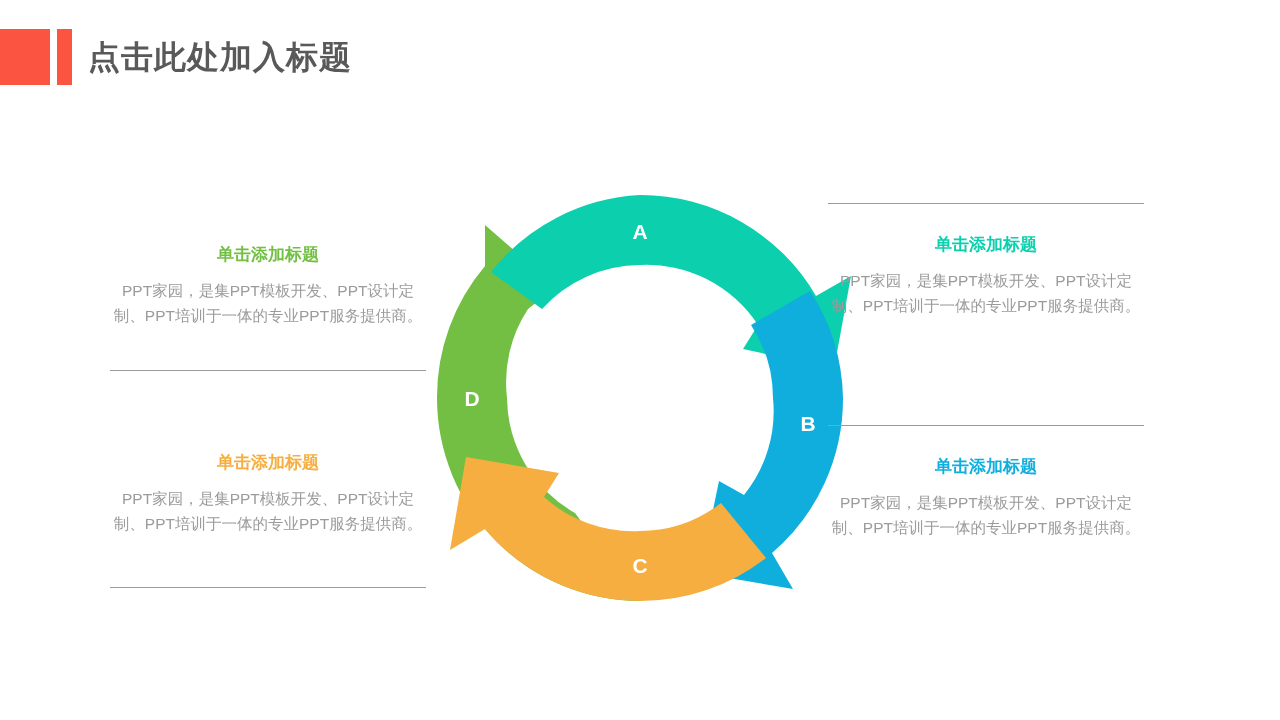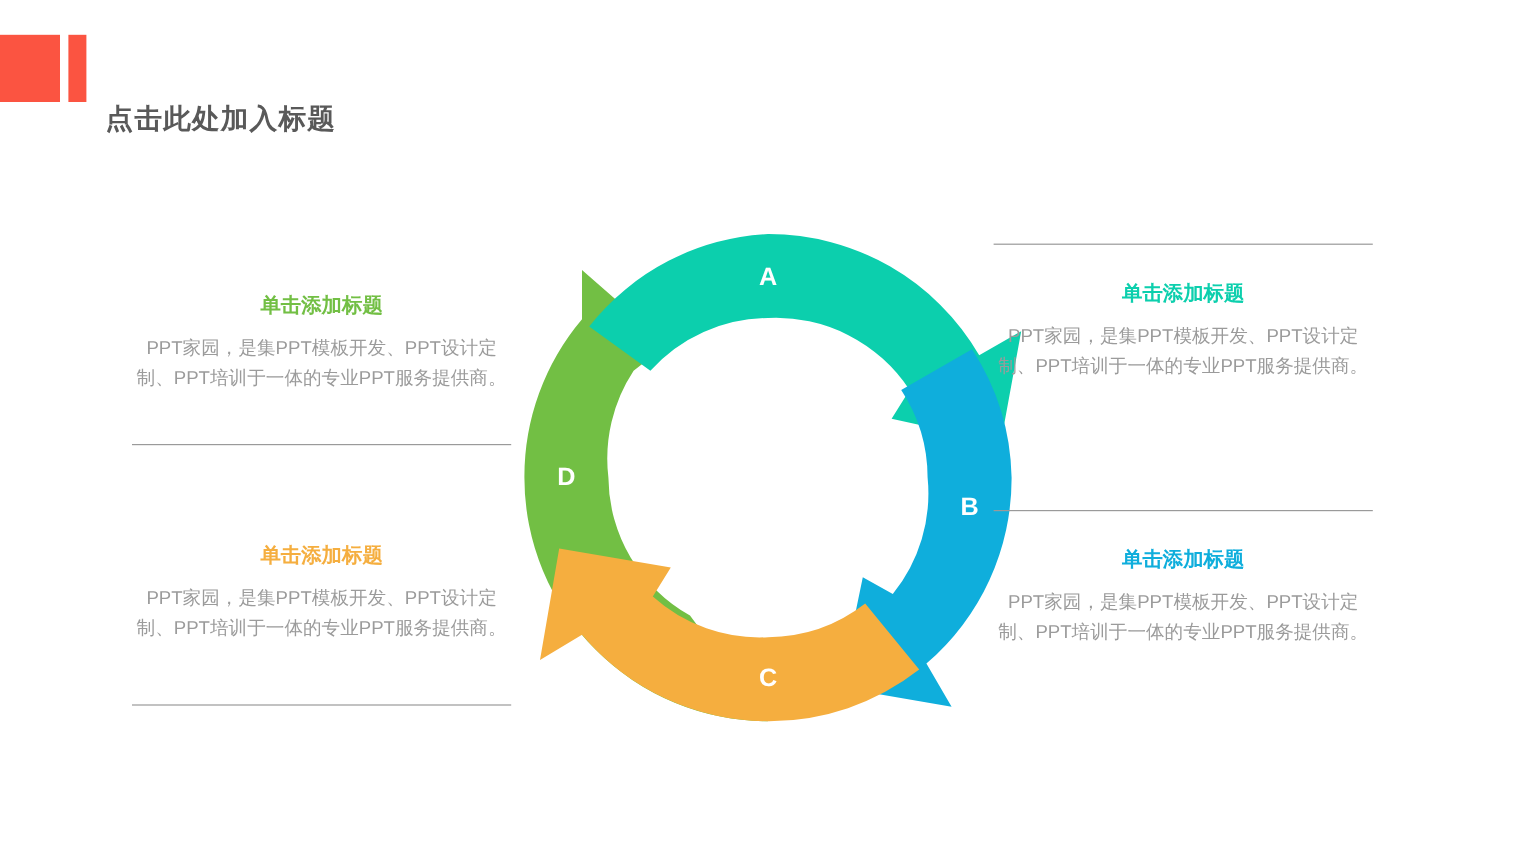--- a/index.html
+++ b/index.html
@@ -36,27 +36,26 @@
     left: 57px;
     top: 29px;
     width: 15px;
     height: 56px;
     background: #fb5441;
   }
   #header-title {
     position: absolute;
     left: 88px;
     top: 36px;
-    font-size: 23px;
+    font-size: 32px;
     font-weight: bold;
     color: #595959;
     letter-spacing: 1px;
     line-height: 42px;
     white-space: nowrap;
-    margin-top: 42px;
   }
 
   
   .text-block {
     position: absolute;
     width: 316px;
   }
   .block-rule {
     position: absolute;
     height: 0;

